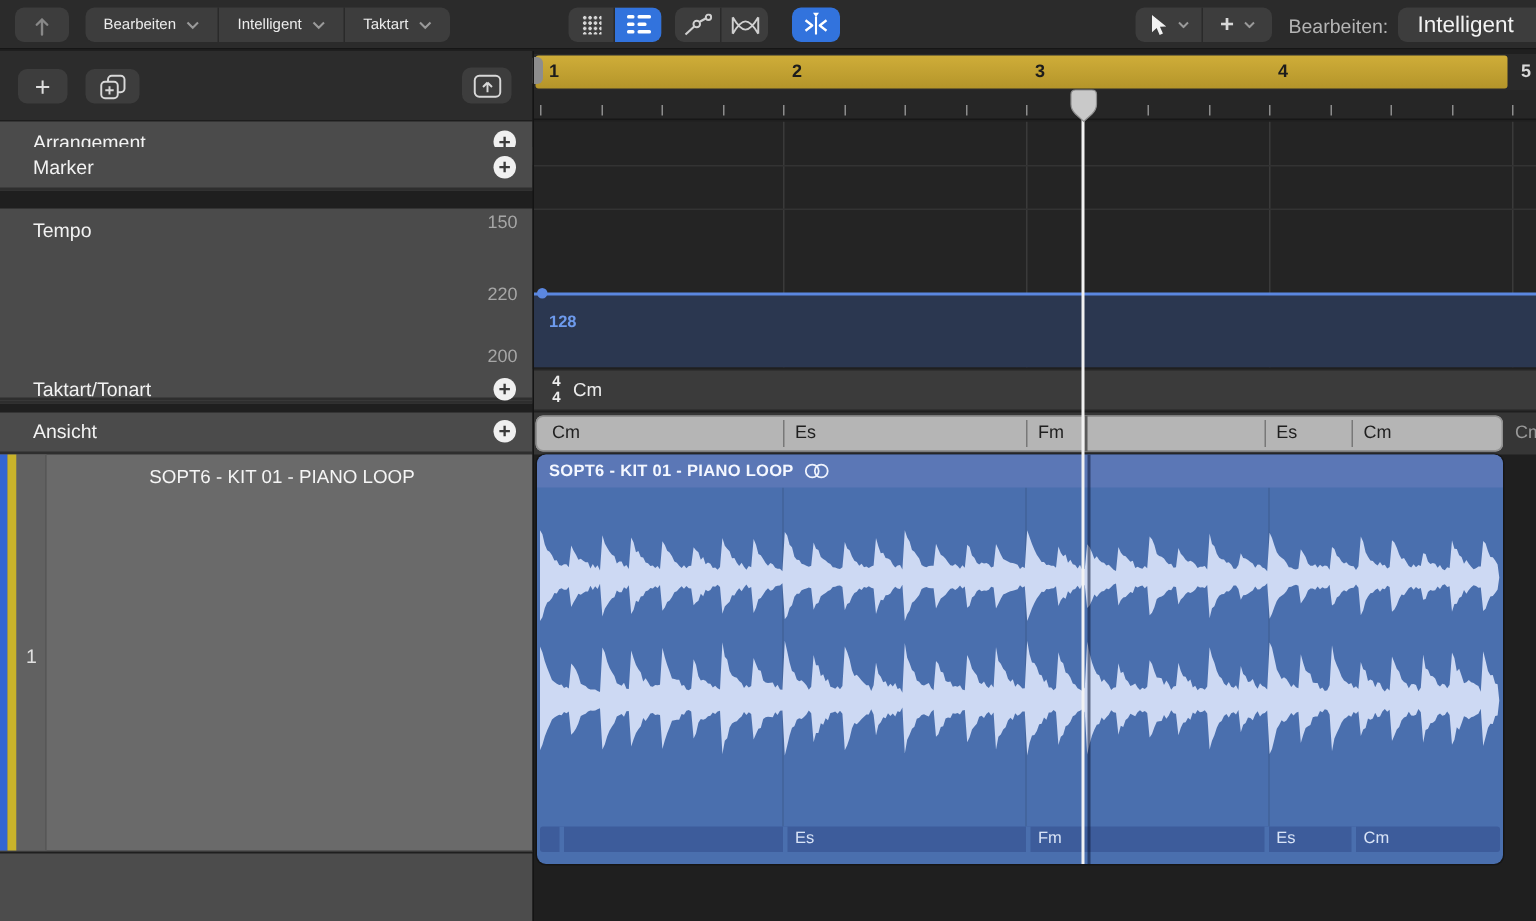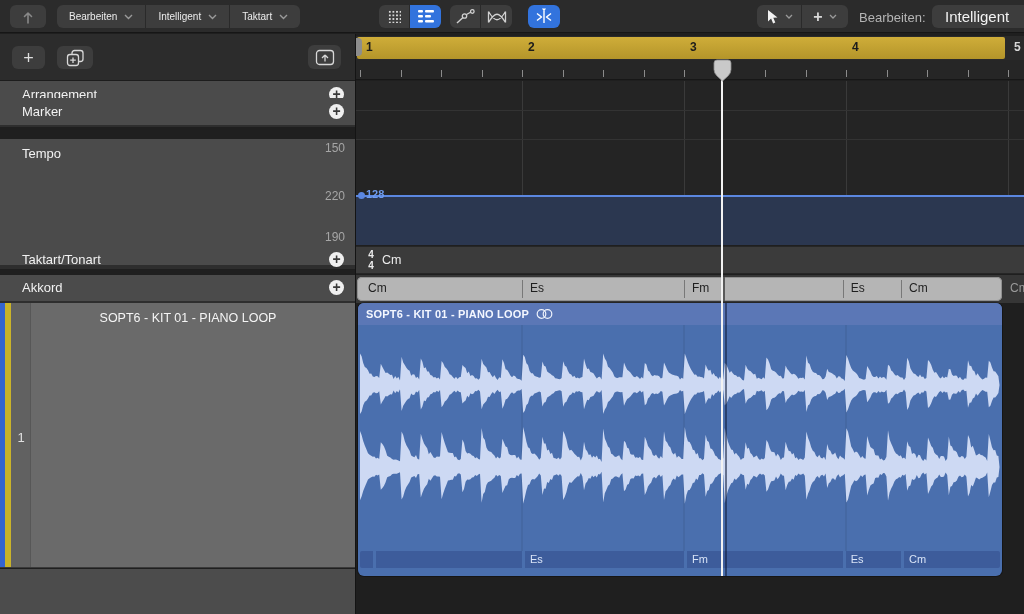--- a/index.html
+++ b/index.html
@@ -242,28 +242,28 @@
     <div class="plus-circle" style="top:6px;">+</div>
   </div>
   <div class="g-row" style="top:98px;height:29px;">
     <span class="g-label" style="top:6px;">Marker</span>
     <div class="plus-circle" style="top:6px;">+</div>
   </div>
   <div class="g-row" style="top:139px;height:130px;">
     <span class="g-label" style="top:7px;">Tempo</span>
     <span class="tempo-scale-num" style="top:2px;">150</span>
     <span class="tempo-scale-num" style="top:50px;">220</span>
-    <span class="tempo-scale-num" style="top:91px;">190</span>
+    <span class="tempo-scale-num" style="top:91px;">200</span>
   </div>
   <div class="g-row" style="top:246px;height:21px;">
     <span class="g-label" style="top:6px;">Taktart/Tonart</span>
     <div class="plus-circle" style="top:6px;">+</div>
   </div>
   <div class="g-row" style="top:275px;height:28px;">
-    <span class="g-label" style="top:5px;">Akkord</span>
+    <span class="g-label" style="top:5px;">Ansicht</span>
     <div class="plus-circle" style="top:5px;">+</div>
   </div>
 
   <div class="ruler-area">
     <div class="cycle-band" id="cycle-band" style="width: 647.76px;"></div>
     <div class="ruler-edge-marker"></div>
     <div id="bar-numbers">
         <span class="bar-num" style="left: 10px;">1</span>
         <span class="bar-num" style="left: 172px;">2</span>
         <span class="bar-num" style="left: 334px;">3</span>
@@ -294,21 +294,21 @@
   <div class="lane-upper" id="lane-upper">
       <div class="gridline" style="left: 652px;"></div>
       <div class="gridline" style="left: 490px;"></div>
       <div class="gridline" style="left: 328px;"></div>
       <div class="gridline" style="left: 166px;"></div>
     <div class="lane-div" style="top:29px;"></div>
     <div class="lane-div" style="top:58px;"></div>
     <div class="tempo-fill" id="tempo-fill" style="top: 114.95px; height: 49.05px;"></div>
     <div class="tempo-line" id="tempo-line" style="top: 113.95px;"></div>
     <div class="tempo-dot" id="tempo-dot" style="left: 2px; top: 111.45px;"></div>
-    <span class="tempo-val" id="tempo-val" style="left: 10px; top: 107px; text-align: right;">128</span>
+    <span class="tempo-val" id="tempo-val" style="left: 10px; top: 128px; text-align: right;">128</span>
   </div>
 
   <div class="lane-timekey">
     <div class="ts-frac">
       <div>4</div>
       <div>4</div>
     </div>
     <span class="ts-key">Cm</span>
   </div>
 

